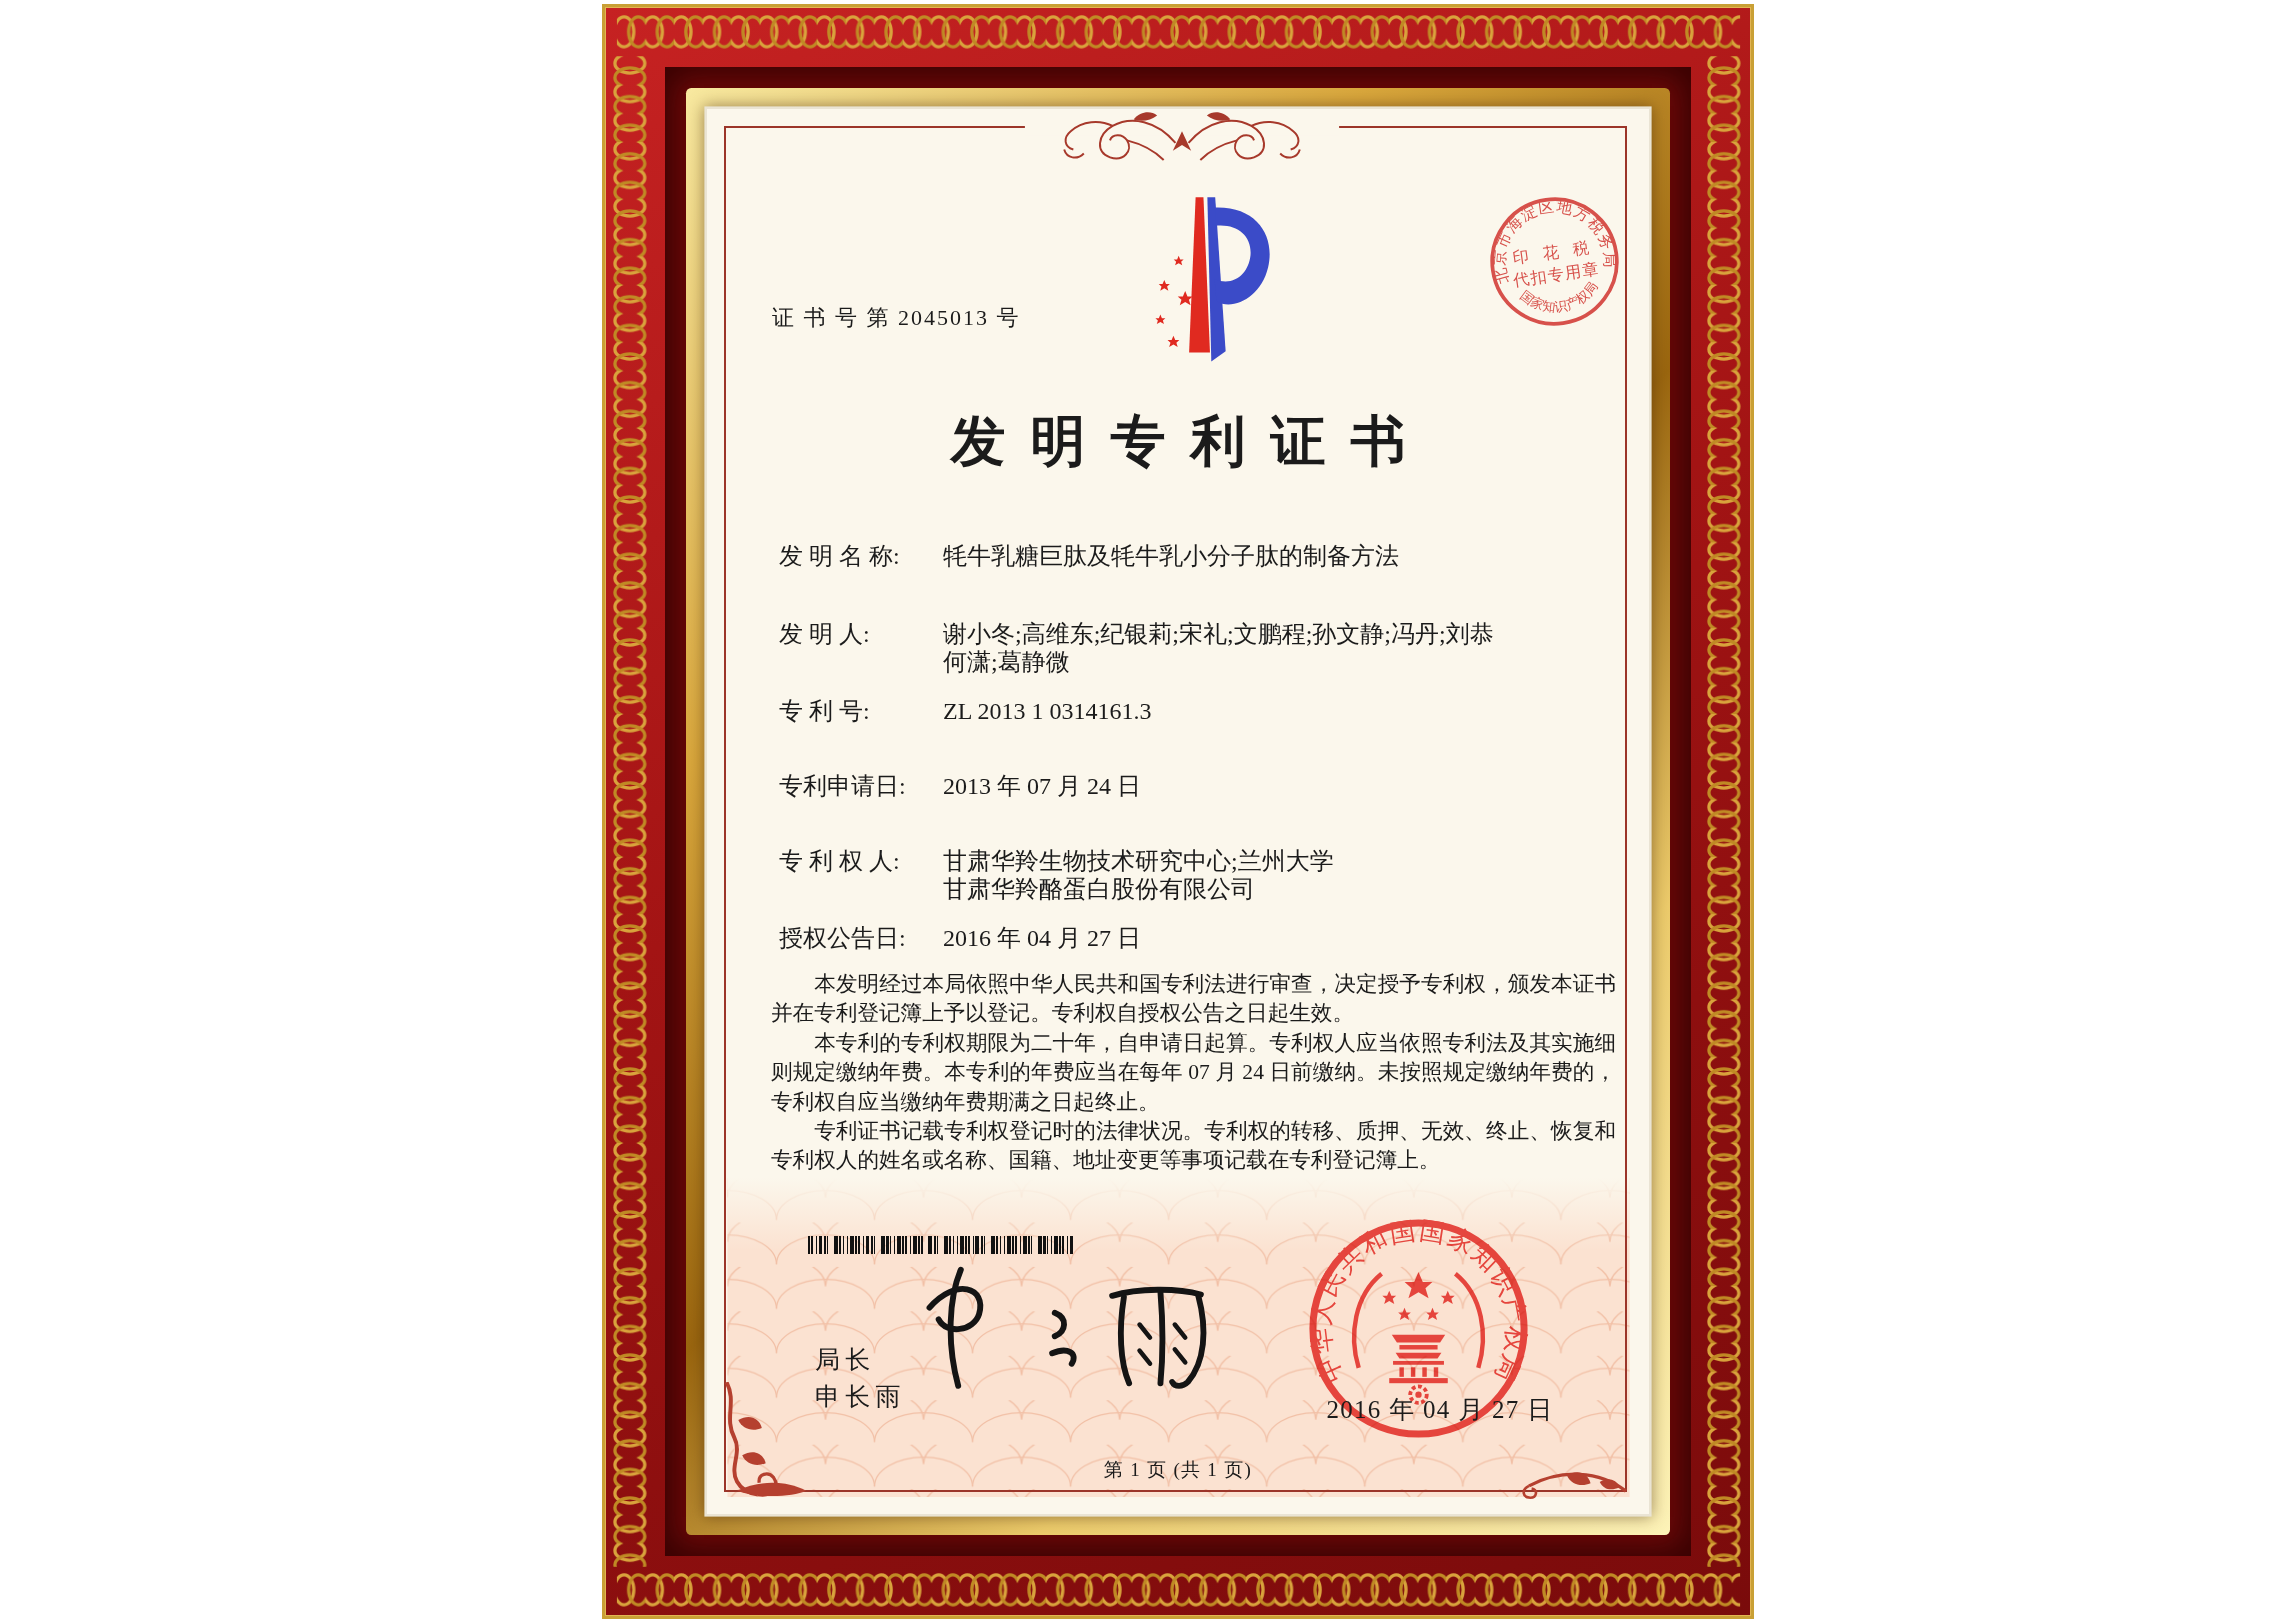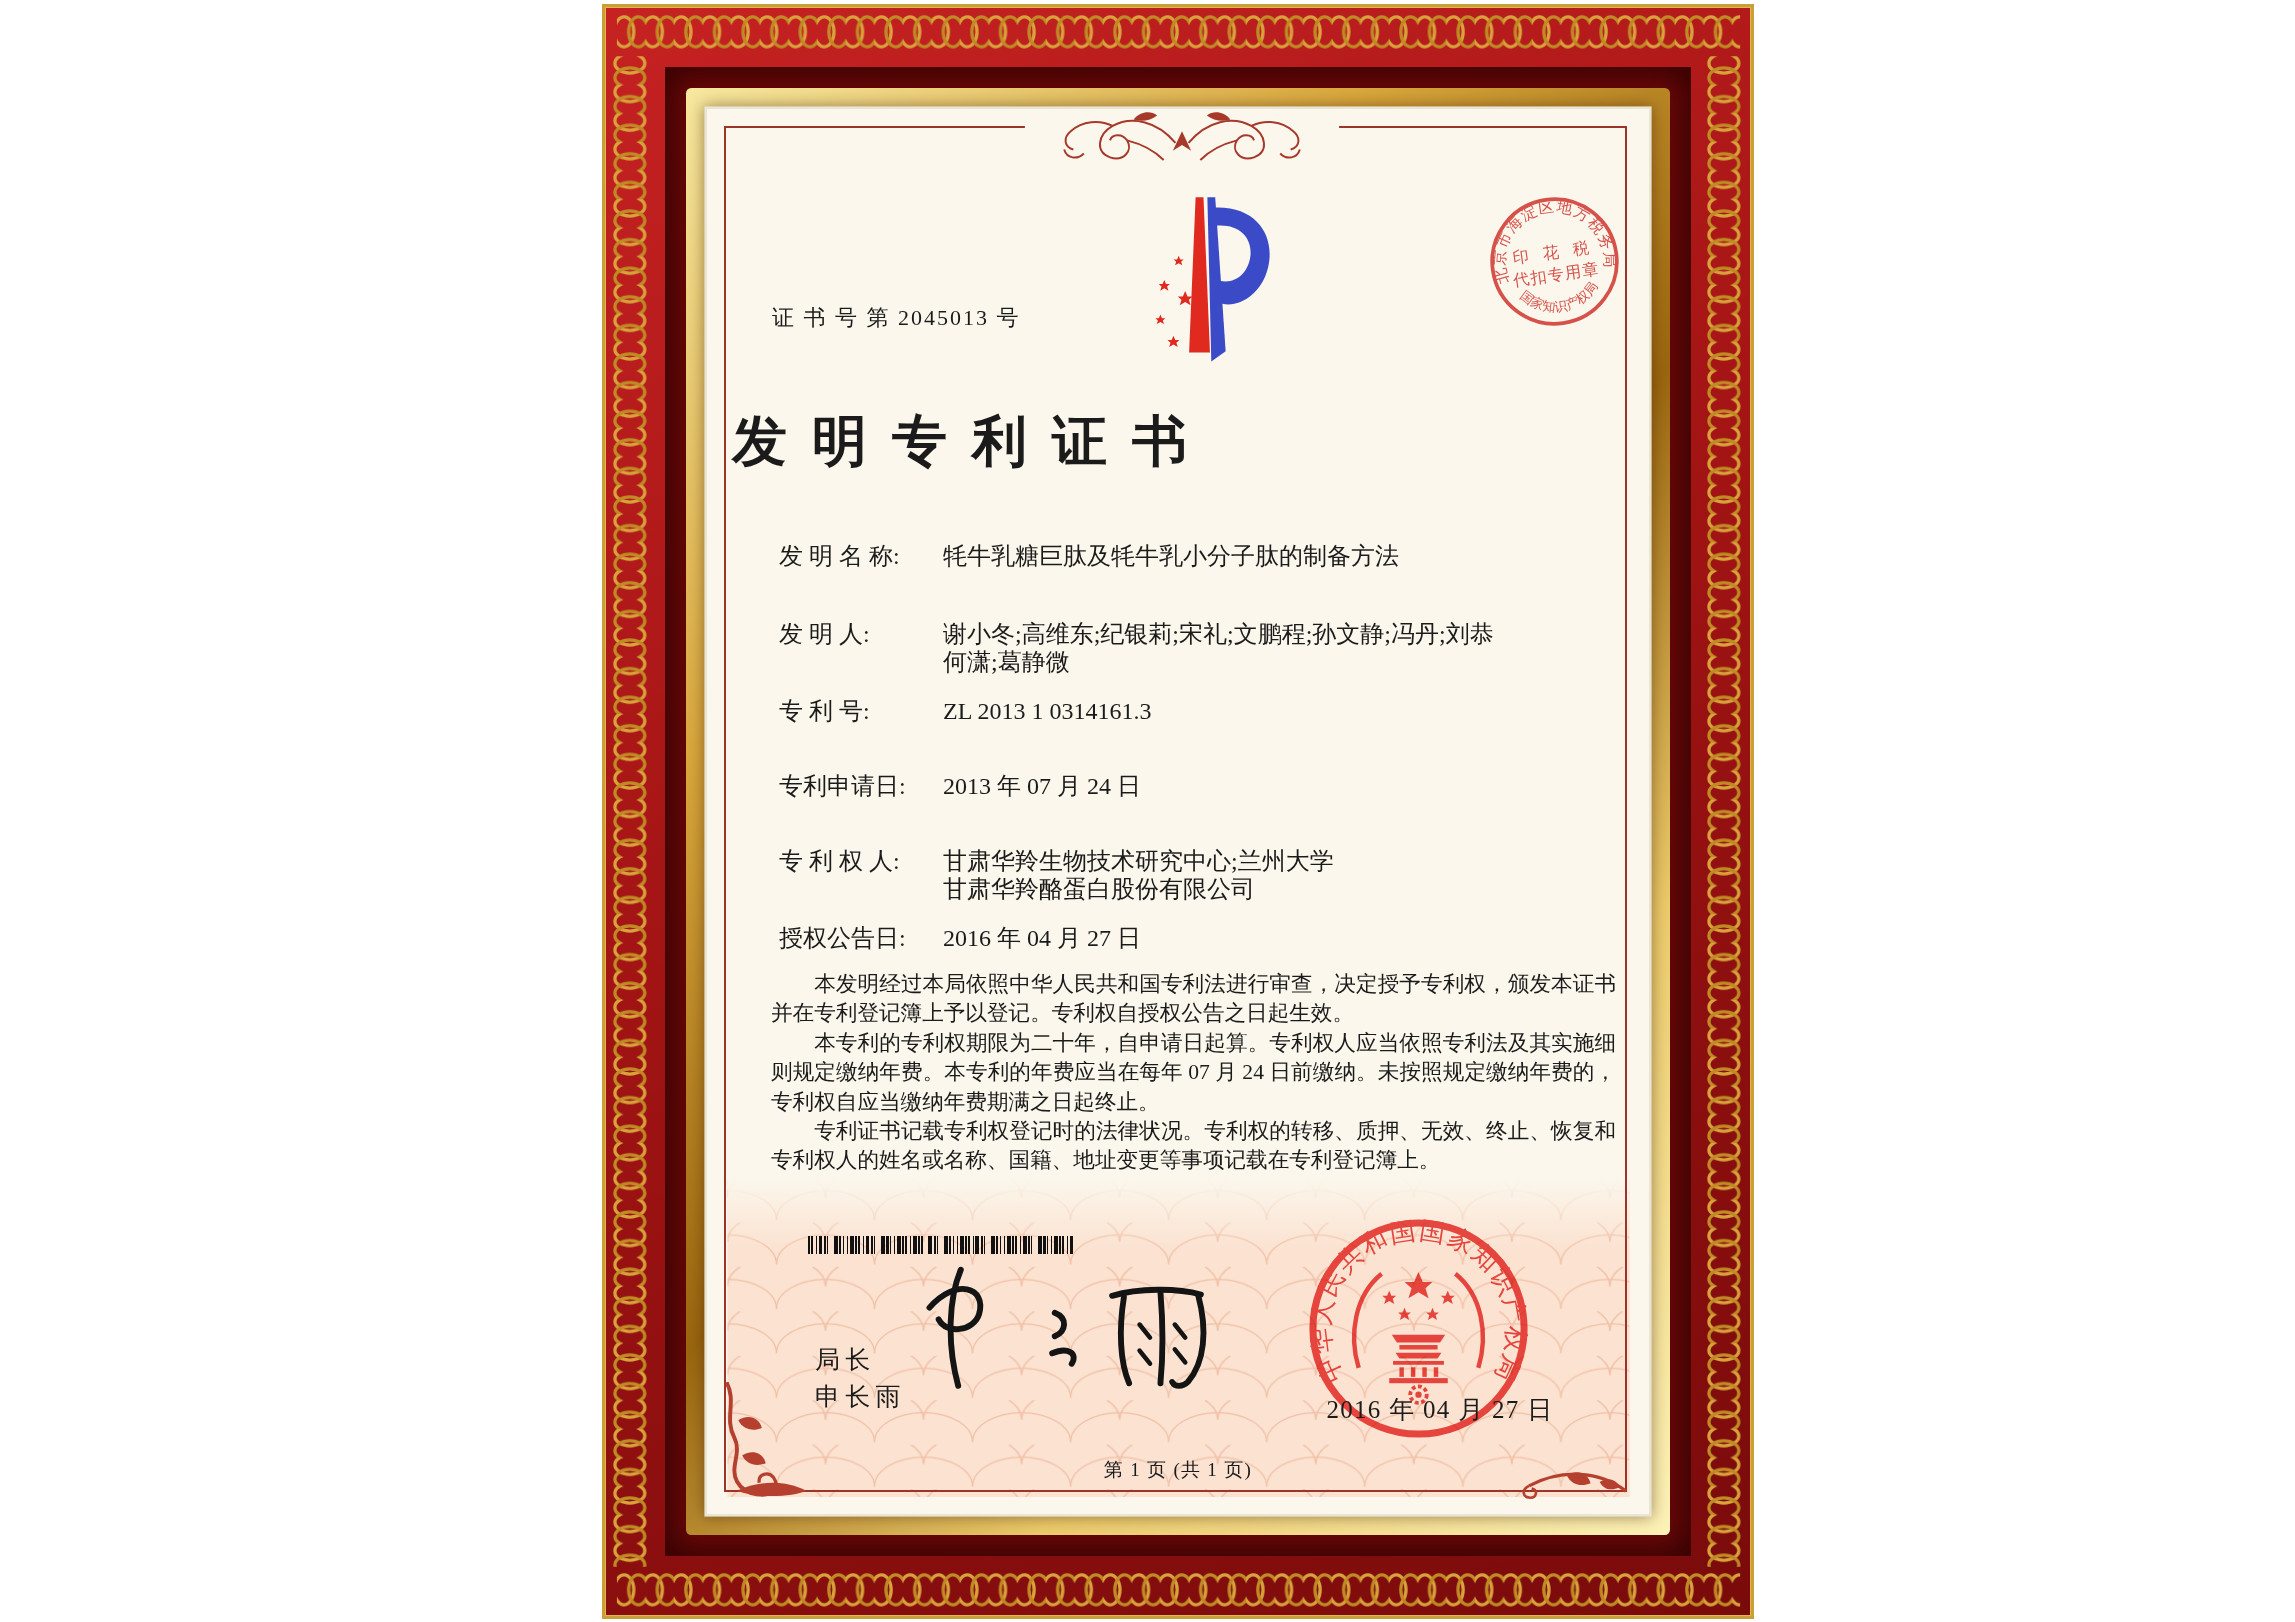--- a/index.html
+++ b/index.html
@@ -9,21 +9,21 @@
   
   .frame{position:absolute;left:602px;top:3.9px;width:1152px;height:1615px;background:#c9a035;}
   .band-red{position:absolute;inset:3.3px;background:linear-gradient(155deg,#c62222,#a31414 45%,#8e0f0f 70%,#7a0b0b);border:1.3px solid #e3b553;box-sizing:border-box;}
   .mat{position:absolute;inset:63px;background:#6e0909;box-shadow:inset 0 0 30px 9.2px #380202;}
   .bevel{position:absolute;inset:84px;border-radius:5.2px;background:linear-gradient(135deg,#f8e9a0,#d9a73c 28%,#9a660f 52%,#eccb6b 74%,#fdf3b8);}
   .paper{position:absolute;inset:105px;background:#fbf7ec;box-shadow:0 0 0 2.6px #eae4d4,0 0 14.4px 2.6px rgba(70,35,8,.5);}
   .rope{position:absolute;}
   
   .inner-rule{position:absolute;left:17px;top:17px;width:903px;height:1366px;border:2.6px double #9c3529;box-sizing:border-box;}
   .cert-no{left:65px;top:194px;font-size:22px;letter-spacing:2px;white-space:nowrap;}
-  .title{left:0;right:0;top:296px;text-align:left;font-size:55px;font-weight:600;letter-spacing:25px;padding-left:25px;white-space:nowrap;}
+  .title{left:0;right:0;top:296px;text-align:center;font-size:55px;font-weight:600;letter-spacing:25px;padding-left:25px;white-space:nowrap;}
   .row{position:absolute;left:72px;font-size:24px;white-space:nowrap;}
   .row .lbl{display:inline-block;min-width:164px;}
   .cont{position:absolute;left:236px;font-size:24px;white-space:nowrap;}
   .body-block{position:absolute;left:64px;top:861px;width:845px;font-size:21.6px;line-height:29.4px;text-align:justify;}
   .body-block p{margin:0;text-indent:2em;}
   .barcode{left:101px;top:1127px;width:265px;height:18.3px;
     background:repeating-linear-gradient(90deg,#111 0 2px,transparent 2px 3.3px,#111 3.3px 4.6px,transparent 4.6px 7.9px,#111 7.9px 8.5px,transparent 8.5px 10.5px,#111 10.5px 14.4px,transparent 14.4px 15.7px);}
   .director-label{left:108px;top:1186px;font-size:25px;letter-spacing:5.2px;margin-top:48px;}
   .director-name{left:108px;top:1237px;font-size:25px;letter-spacing:5.2px;margin-top:34px;}
   .seal-date{left:576px;top:1284px;width:314px;text-align:center;font-size:25px;letter-spacing:1.3px;z-index:7;}

